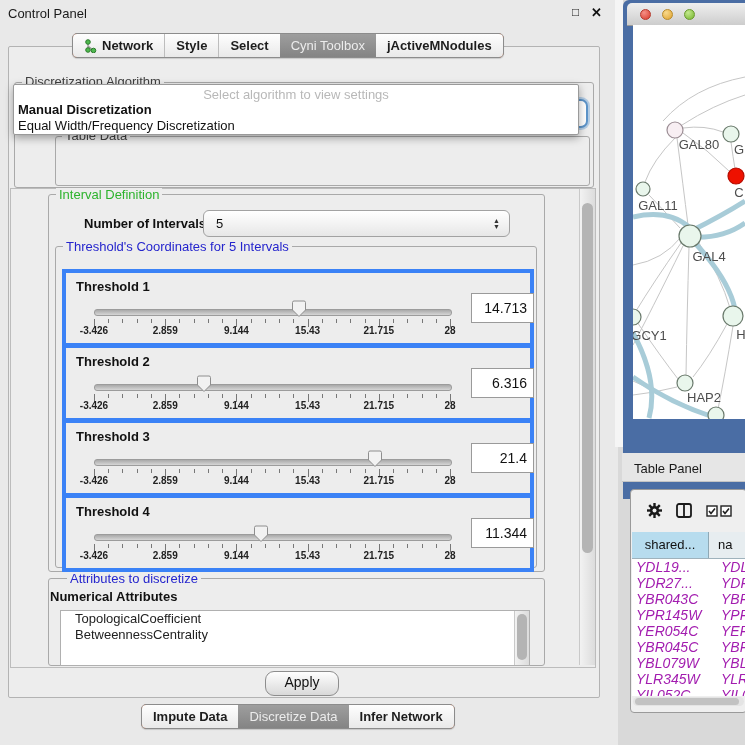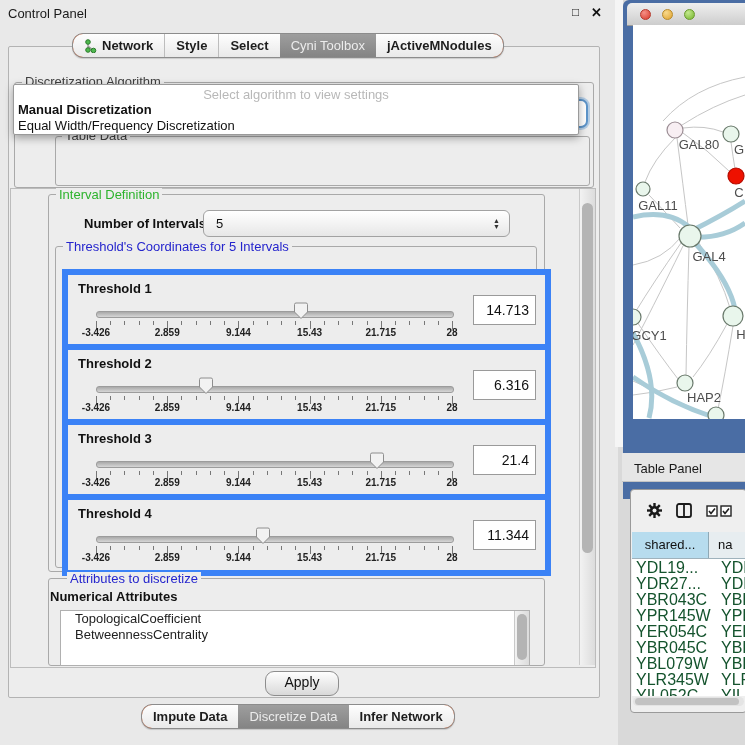--- a/index.html
+++ b/index.html
@@ -8,21 +8,21 @@
         -webkit-font-smoothing:antialiased;}
   .abs{position:absolute;}
   
   #cp-bg{left:0;top:0;width:620px;height:745px;background:#e9e9e9;}
   #cp-title{left:8px;top:6px;font-size:13px;color:#1a1a1a;}
   #win-float{left:572px;top:5px;font-size:12px;color:#222;}
   #win-close{left:591px;top:5px;font-size:13px;font-weight:bold;color:#111;}
   #outer-panel{left:8px;top:46px;width:590px;height:650px;background:#ededed;
                border:1px solid #b3b3b3;border-radius:2px;}
   
-  .segbar{display:flex;background:#c2410c;border:1px solid #8c8c8c;border-radius:11px;
+  .segbar{display:flex;background:#c2410c;border:1px solid #8c8c8c;border-radius:5px;
           overflow:hidden;height:23px;box-shadow:0 1px 1px rgba(0,0,0,.15);}
   .seg{display:flex;align-items:center;padding:0 11px;font-size:13px;font-weight:bold;
        color:#1d1d1d;background:linear-gradient(#fefefe,#e9e9e9);white-space:nowrap;cursor:default;}
   .seg.sel{background:linear-gradient(#9e9e9e,#848484);color:#ececec;font-weight:normal;}
   .seg.hairline{border-left:1px solid #bdbdbd;}
   #top-tabbar{left:72px;top:33px;}
   #bottom-tabbar{left:141px;top:704px;}
   .neticon{margin-right:5px;}
   
   .group{border:1px solid #a9a9a9;border-radius:3px;background:transparent;}
@@ -46,22 +46,22 @@
   
   #algo-combo{left:22px;top:99px;width:562px;height:25px;border:2px solid #5d94c9;
               border-radius:7px;background:#fff;box-shadow:0 0 0 2px rgba(110,165,215,.45);}
   
   #viewport{left:10px;top:188px;width:584px;height:478px;border:1px solid #bcbcbc;
             background:#ededed;}
   .vtrack{position:absolute;background:linear-gradient(90deg,#f2f2f2,#dcdcdc);
           border-left:1px solid #c9c9c9;}
   .vthumb{position:absolute;background:#b4b4b4;border-radius:6px;}
   
-  .thr{position:absolute;left:62px;width:464px;height:70px;border:6px solid #3b82f6;
-       background:#ededed;padding-left:13px;}
+  .thr{position:absolute;left:62px;width:464px;height:70px;border:4px solid #3b82f6;
+       background:#ededed;}
   .thr .tlabel{position:absolute;left:10px;top:6px;font-size:13px;font-weight:bold;color:#111;}
   .thr .track{position:absolute;left:28px;top:36px;width:356px;height:5px;border-radius:3px;
               background:linear-gradient(#a9a9a9,#d6d6d6);border:1px solid #9c9c9c;}
   .thr .tick{position:absolute;width:1px;background:#777;}
   .thr .ticklabel{position:absolute;top:52px;font-size:10px;font-weight:bold;color:#222;
                   transform:translateX(-50%);white-space:nowrap;}
   .thr .handle{position:absolute;top:27px;}
   .thr .vbox{position:absolute;left:405px;top:20px;width:55px;height:28px;background:#fff;
              border:1px solid #9a9a9a;font-size:14px;color:#111;text-align:right;
              line-height:28px;padding-right:6px;}
@@ -90,21 +90,21 @@
   #tp-titlebar{left:622px;top:453px;width:123px;height:28px;background:#e6e6e6;
                border-bottom:1px solid #c4c4c4;}
   #tp-title{left:634px;top:461px;font-size:13px;color:#1a1a1a;}
   #tp-box{left:630px;top:489px;width:115px;height:222px;background:#efefef;
           border:1px solid #9a9a9a;border-radius:4px;}
   #tp-table{left:632px;top:532px;width:113px;height:164px;background:#fff;overflow:hidden;}
   #tp-head{display:flex;height:26px;border-bottom:1px solid #9fb2bc;}
   #tp-head .h1{width:76px;background:#b7dcee;border-right:1px solid #8fa8b4;font-size:13px;
                color:#111;text-align:center;line-height:26px;}
   #tp-head .h2{flex:1;background:#e7edf0;font-size:13px;color:#111;line-height:26px;padding-left:9px;}
-  .tprow{display:flex;height:16px;font-size:16px;color:#14532d;}
+  .tprow{display:flex;height:16px;font-size:14px;color:#a21caf;font-style:italic;}
   .tprow .c1{width:76px;padding-left:4px;white-space:nowrap;overflow:hidden;}
   .tprow .c2{flex:1;padding-left:9px;white-space:nowrap;overflow:hidden;}
   #tp-hscroll{left:633px;top:697px;width:111px;height:9px;background:#e4e4e4;border-radius:5px;}
   #tp-hthumb{position:absolute;left:2px;top:1px;width:104px;height:7px;background:#c2c2c2;border-radius:4px;}
 </style>
 </head>
 <body>
 
 <div id="root">
 

